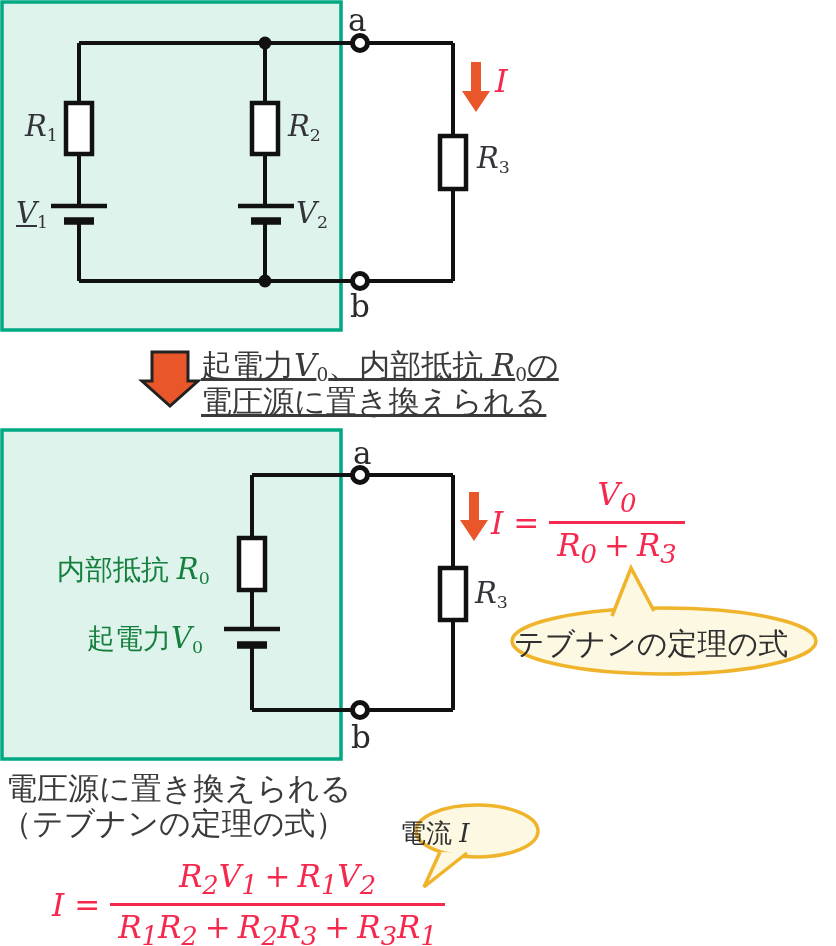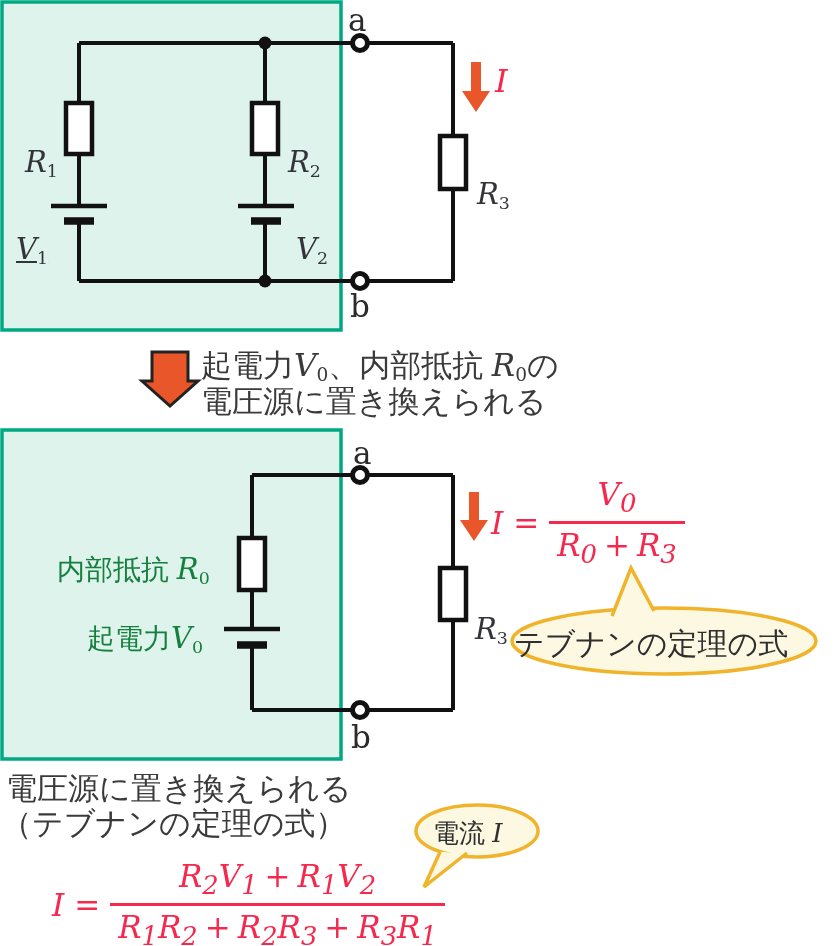--- a/index.html
+++ b/index.html
@@ -6,21 +6,21 @@
   .stage {
     position:relative; width:836px; height:946px; background:#ffffff;
     font-family:"Liberation Sans","DejaVu Sans",sans-serif; overflow:hidden;
   }
   svg.wiring { position:absolute; left:0; top:0; }
   .abs { position:absolute; white-space:nowrap; }
   
   .math { font-family:"DejaVu Serif","Liberation Serif",serif; font-style:italic; }
   .math sub, .subd { font-style:normal; font-size:0.6em; line-height:0; vertical-align:-0.28em; }
   
-  .clbl { font-size:29px; color:#33333a;margin-top:36px; }
+  .clbl { font-size:29px; color:#33333a; }
   .jlbl { font-size:28px; color:#15803d; }
   .ablbl{ font-family:"DejaVu Serif","Liberation Serif",serif; font-size:31px; color:#2b2b2b; }
   .red  { color:#f5294e; }
   
   .formula { display:flex; align-items:center; color:#f5294e;
              font-family:"DejaVu Serif","Liberation Serif",serif;
              font-style:italic; font-size:31px; }
   .formula .eq { font-style:normal; margin:0 10px; }
   .frac { display:inline-flex; flex-direction:column; align-items:center; }
   .frac .num, .frac .den { padding:0 8px; }
@@ -125,21 +125,21 @@
   <div class="abs math red" style="left:495px; top:62px; font-size:32px;">
     <span>I</span>
   </div>
   <div class="abs ablbl" style="left:348px; top:2px;">
     <span>a</span>
   </div>
   <div class="abs ablbl" style="left:350px; top:288px;">
     <span>b</span>
   </div>
 
-  <div class="abs txt" style="left:201px; top:347px;">
+  <div class="abs txt" style="left:201px; top:347px;text-decoration:underline;">
     <div><span>起電力</span><span class="math"><span>V</span><sub>0</sub></span><span>、内部抵抗 </span><span class="math"><span>R</span><sub>0</sub></span><span>の</span></div>
     <div><span>電圧源に置き換えられる</span></div>
   </div>
 
   <div class="abs jlbl" style="left:57px; top:551px;">
     <span>内部抵抗 </span><span class="math" style="font-size:29px;"><span>R</span><sub>0</sub></span>
   </div>
   <div class="abs jlbl" style="left:87px; top:620px;">
     <span>起電力</span><span class="math" style="font-size:29px;"><span>V</span><sub>0</sub></span>
   </div>
@@ -165,21 +165,21 @@
 
   <div class="abs bubble-text" style="left:514px; top:624px; width:300px;">
     <span>テブナンの定理の式</span>
   </div>
 
   <div class="abs txt" style="left:6px; top:771px; line-height:35px;">
     <div><span>電圧源に置き換えられる</span></div>
     <div style="margin-left:-5px;"><span>（テブナンの定理の式）</span></div>
   </div>
 
-  <div class="abs bubble-text" style="left:433px; top:816px; width:120px; font-size:26px;">
+  <div class="abs bubble-text" style="left:400px; top:816px; width:120px; font-size:26px;">
     <span>電流 </span><span class="math">I</span>
   </div>
 
   <div class="abs formula" style="left:52px; top:858px;">
     <span>I</span>
     <span class="eq">=</span>
     <span class="frac">
       <span class="num"><span>R</span><sub>2</sub><span>V</span><sub>1</sub><span class="plus">+</span><span>R</span><sub>1</sub><span>V</span><sub>2</sub></span>
       <span class="bar"></span>
       <span class="den"><span>R</span><sub>1</sub><span>R</span><sub>2</sub><span class="plus">+</span><span>R</span><sub>2</sub><span>R</span><sub>3</sub><span class="plus">+</span><span>R</span><sub>3</sub><span>R</span><sub>1</sub></span>

